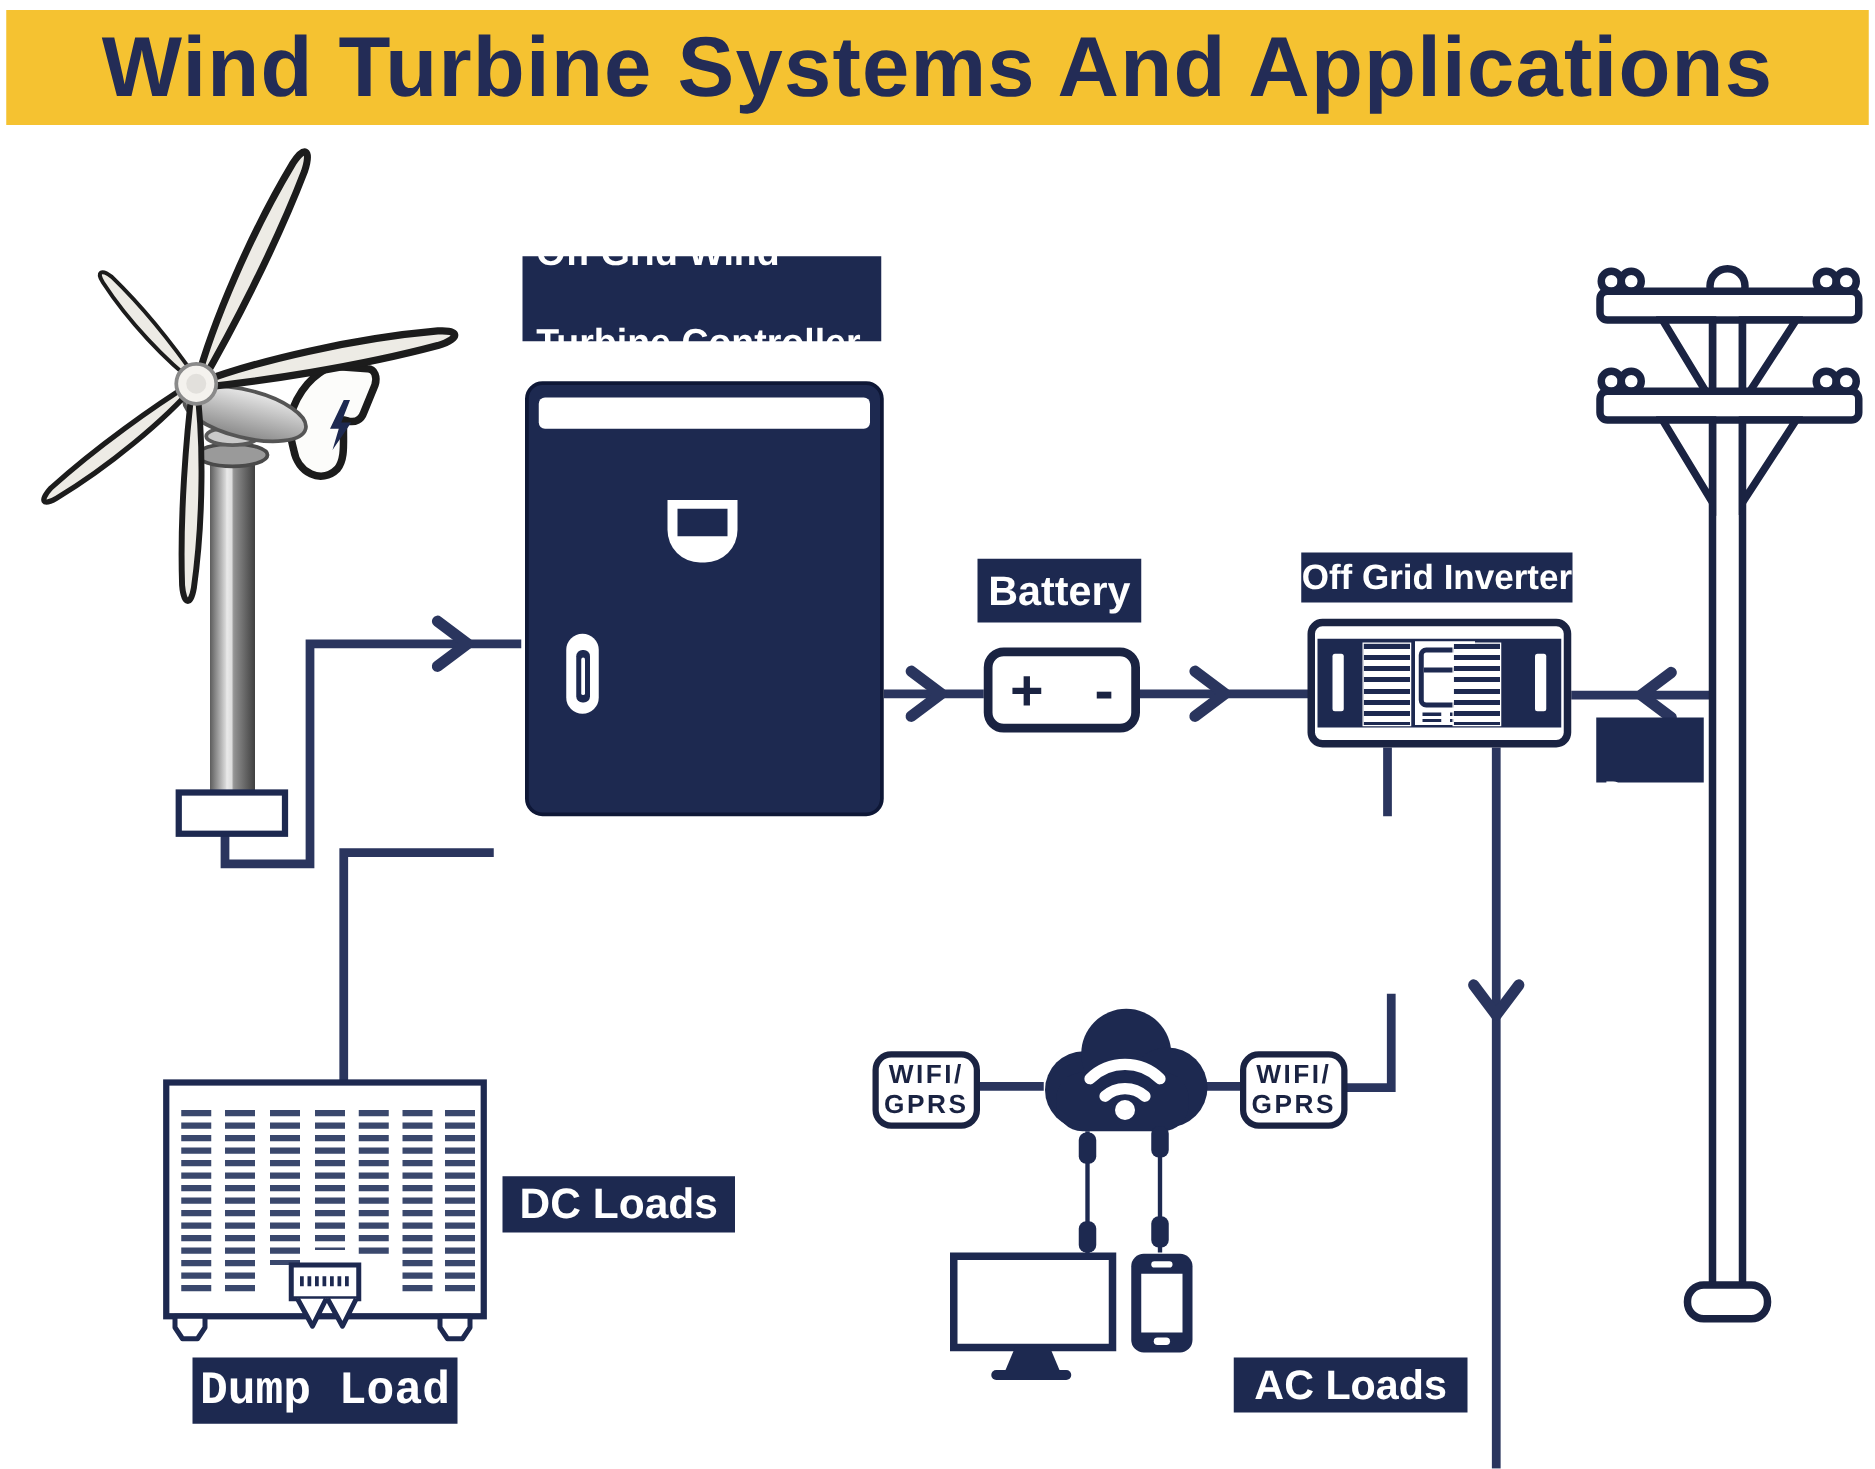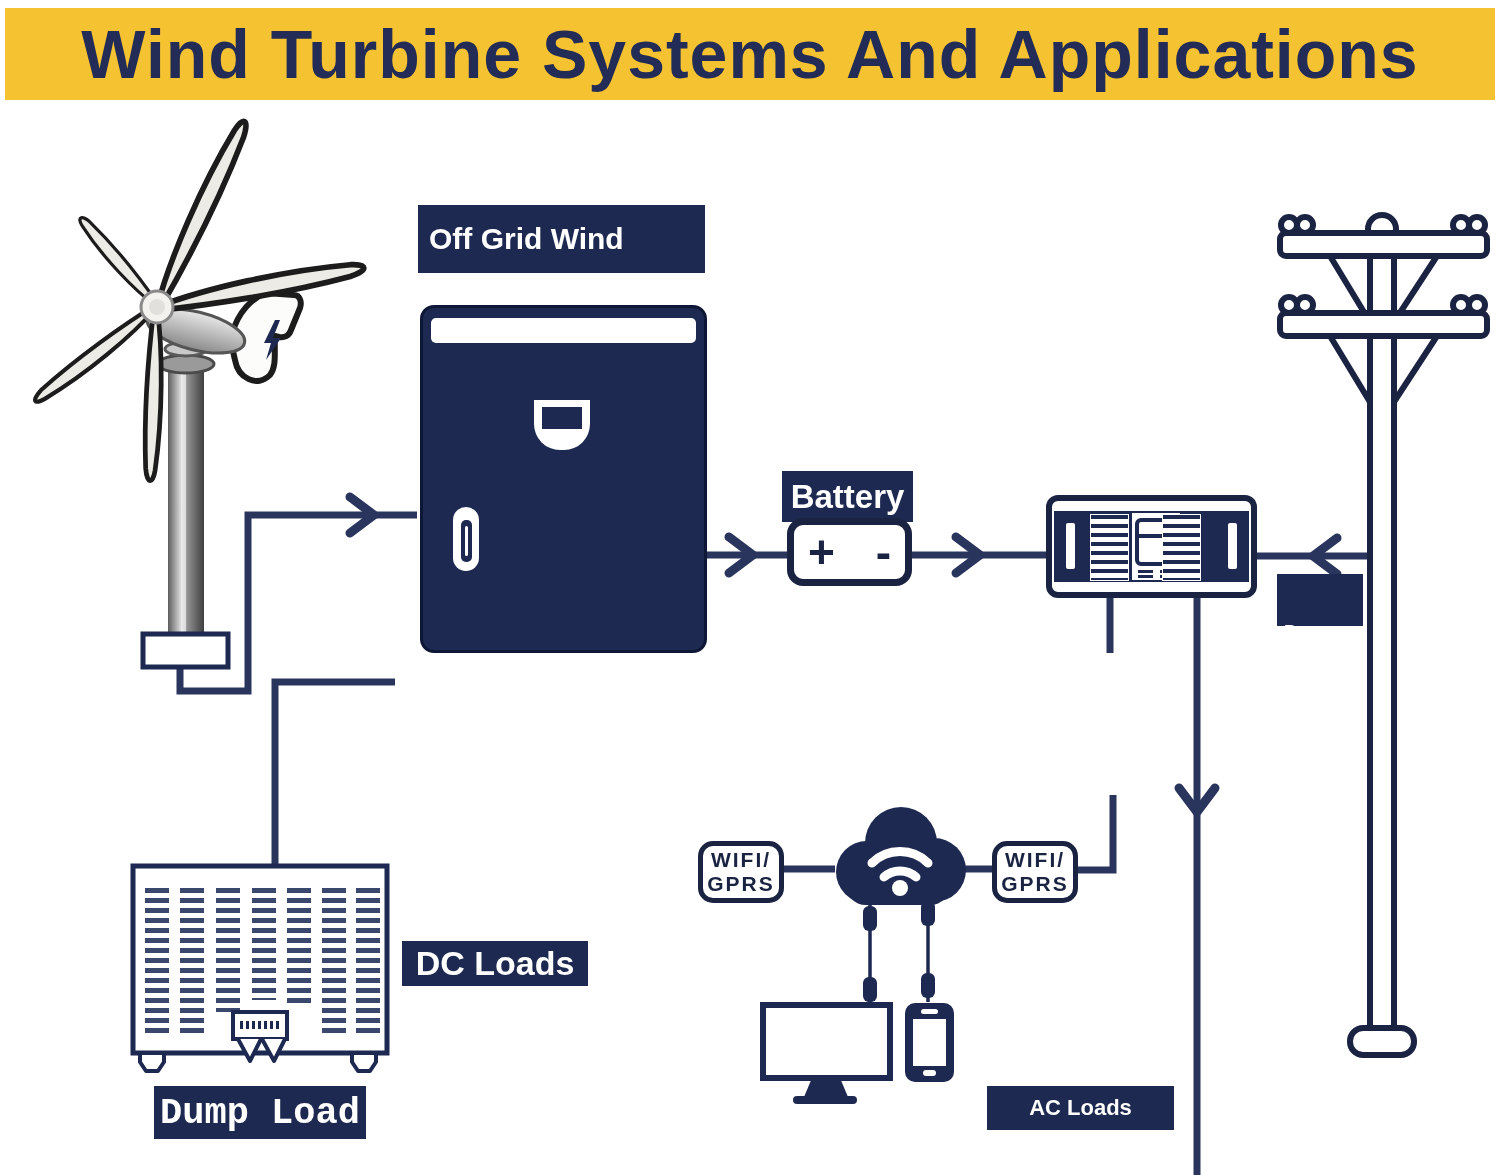--- a/index.html
+++ b/index.html
@@ -25,26 +25,26 @@
   }
   #art{position:absolute;left:0;top:0;width:1500px;height:1175px;}
   
   .lbl{
     position:absolute;background:var(--navy-fill);color:#fff;font-weight:bold;
     display:flex;flex-direction:column;align-items:center;justify-content:center;
     text-align:center;white-space:nowrap;
   }
   .lbl.left{align-items:flex-start;text-align:left;gap:40px;}
   .lbl-controller{left:418px;top:205px;width:287px;height:68px;font-size:30px;line-height:32px;padding-left:11px;box-sizing:border-box;}
-  .lbl-battery{left:782px;top:447px;width:131px;height:51px;font-size:33px;margin-top:24px;}
+  .lbl-battery{left:782px;top:447px;width:131px;height:51px;font-size:33px;}
   .lbl-inverter{left:1041px;top:442px;width:217px;height:40px;font-size:28px;}
   .lbl-acbypass{left:1277px;top:574px;width:86px;height:52px;font-size:17px;line-height:24px;padding-left:7px;box-sizing:border-box;}
   .lbl-dcloads{left:402px;top:941px;width:186px;height:45px;font-size:34px;}
   .lbl-dumpload{left:154px;top:1086px;width:212px;height:53px;font-size:37px;font-family:Liberation Mono, monospace;}
-  .lbl-acloads{left:987px;top:1086px;width:187px;height:44px;font-size:22px;}
+  .lbl-acloads{left:987px;top:1086px;width:187px;height:44px;font-size:33px;}
   
   .wifibox{
     position:absolute;width:86px;height:62px;background:#fff;border:5px solid var(--navy-deep);
     border-radius:15px;color:var(--navy-deep);font-weight:bold;font-size:21px;line-height:24px;
     letter-spacing:2px;display:flex;flex-direction:column;align-items:center;justify-content:center;
     box-sizing:border-box;
   }
   .wifibox.l{left:698px;top:841px;}
   .wifibox.r{left:992px;top:841px;}
   
@@ -246,23 +246,27 @@
       <rect x="923" y="1070" width="13" height="6" rx="3" fill="#fff"></rect>
     </g>
   </svg>
 
   <div class="banner">
     <h1>Wind Turbine Systems And Applications</h1>
   </div>
 
   <div class="lbl left lbl-controller">
     <span>Off Grid Wind</span>
+    <span>Turbine Controller</span>
   </div>
   <div class="lbl lbl-battery">
     <span>Battery</span>
+  </div>
+  <div class="lbl lbl-inverter">
+    <span>Off Grid Inverter</span>
   </div>
   <div class="lbl left lbl-acbypass">
     <span>AC</span>
     <span>Bypass</span>
   </div>
   <div class="lbl lbl-dcloads">
     <span>DC Loads</span>
   </div>
   <div class="lbl lbl-dumpload">
     <span>Dump Load</span>

